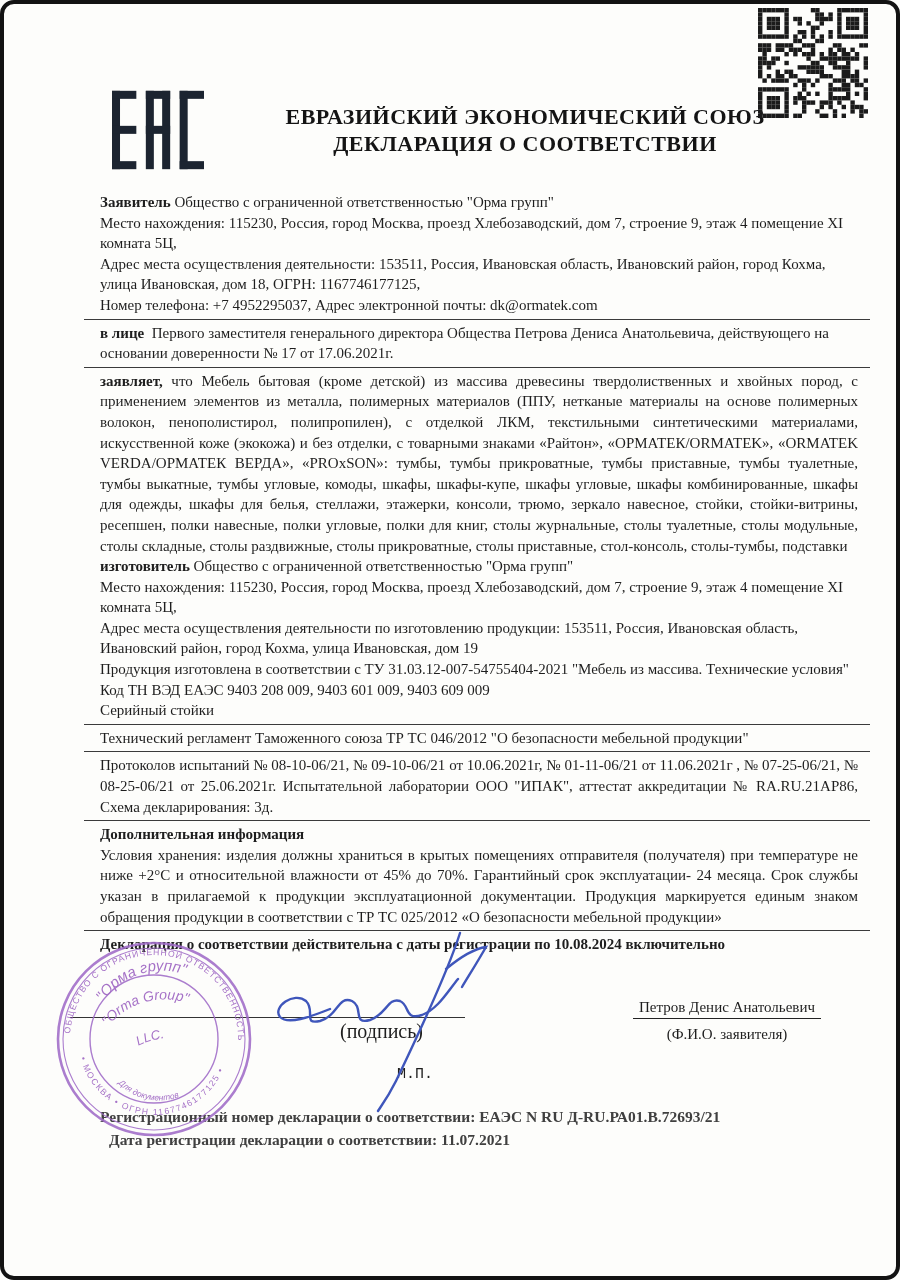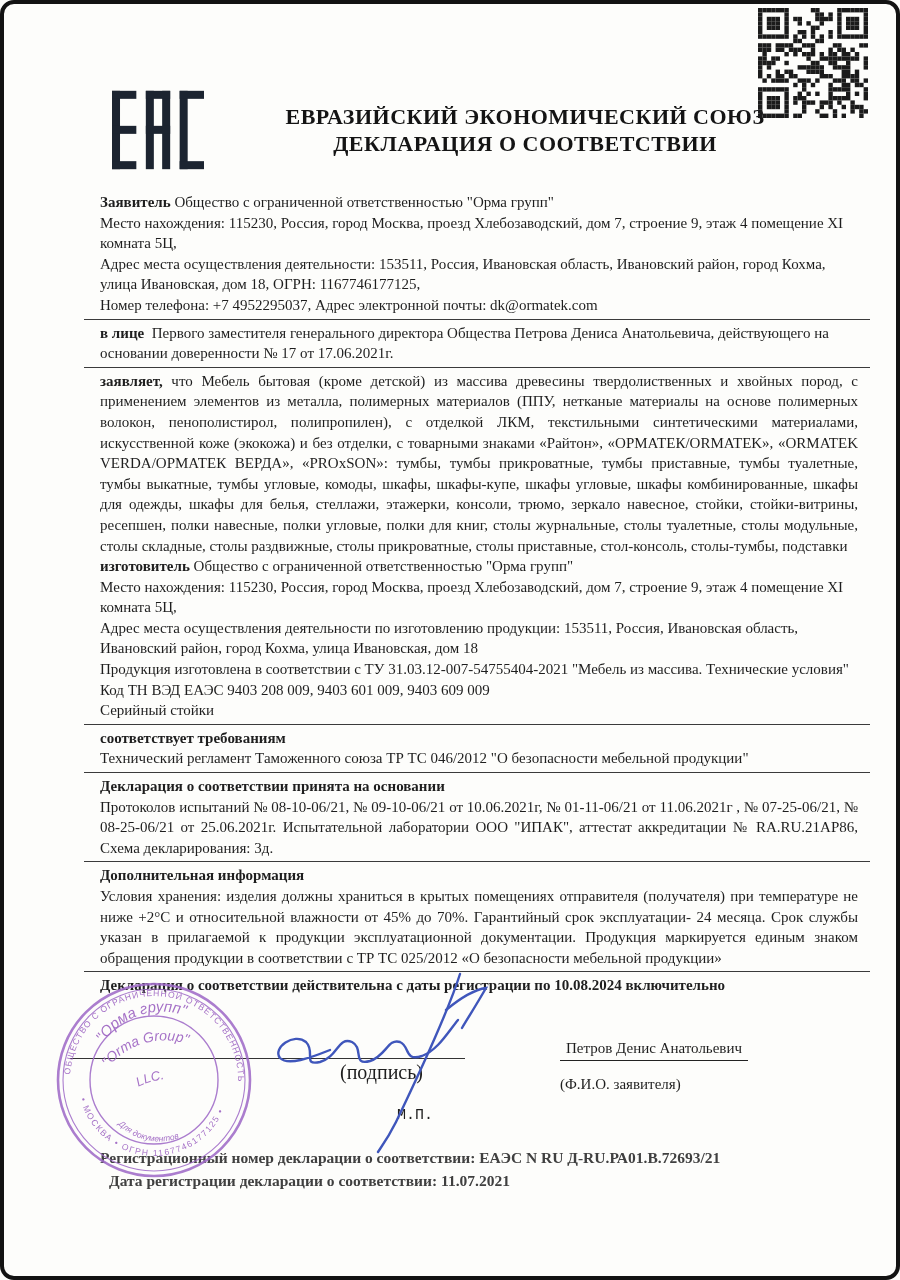--- a/index.html
+++ b/index.html
@@ -22,23 +22,23 @@
   b.inl{font-weight:bold;}
   .just{text-align:justify;}
   .rule{border-top:1.6px solid #3b3b3b;margin:3px -12px 3px -16px;height:0;}
   .rule.thin{border-top-width:1.2px;}
   .head-bold{font-weight:bold;}
   
   .sigzone{position:relative;height:128px;margin-top:6px;}
   .sigline{position:absolute;left:-30px;top:56px;width:395px;border-bottom:1.6px solid #333;}
   .sigcaption{position:absolute;left:240px;top:60px;font-size:20px;}
   .mp{position:absolute;left:297px;top:104px;font-size:15px;font-family:Liberation Mono, monospace;}
-  .signer{position:absolute;left:460px;top:36px;width:310px;text-align:left;}
+  .signer{position:absolute;left:472px;top:36px;width:310px;text-align:center;}
   .signer-name{border-bottom:1.4px solid #222;padding:0 6px 1px;display:inline-block;}
-  .signer-cap{margin-top:13px;}
+  .signer-cap{margin-top:5px;}
   .stamp{position:absolute;left:-46px;top:-22px;width:200px;height:200px;opacity:.88;z-index:5;}
   .signature-ink{position:absolute;left:110px;top:-40px;width:380px;height:200px;z-index:6;}
   
   .reg{margin:16px 42px 0 100px;font-weight:bold;font-size:15.5px;line-height:23px;color:#404040;}
   .reg .date-line{padding-left:9px;}
   .nowrap{white-space:nowrap;}
 </style>
 </head>
 <body>
 
@@ -388,33 +388,31 @@
     <div class="rule"></div>
 
     <p><b class="inl">в лице</b>&nbsp; <span>Первого заместителя генерального директора Общества Петрова Дениса Анатольевича, действующего на основании доверенности № 17 от 17.06.2021г.</span></p>
 
     <div class="rule"></div>
 
     <p class="just"><b class="inl">заявляет,</b> <span>что Мебель бытовая (кроме детской) из массива древесины твердолиственных и хвойных пород, с применением элементов из металла, полимерных материалов (ППУ, нетканые материалы на основе полимерных волокон, пенополистирол, полипропилен), с отделкой ЛКМ, текстильными синтетическими материалами, искусственной коже (экокожа) и без отделки, с товарными знаками «Райтон», «ОРМАТЕК/ORMATEK», «ORMATEK VERDA/ОРМАТЕК ВЕРДА», «PROxSON»: тумбы, тумбы прикроватные, тумбы приставные, тумбы туалетные, тумбы выкатные, тумбы угловые, комоды, шкафы, шкафы-купе, шкафы угловые, шкафы комбинированные, шкафы для одежды, шкафы для белья, стеллажи, этажерки, консоли, трюмо, зеркало навесное, стойки, стойки-витрины, ресепшен, полки навесные, полки угловые, полки для книг, столы журнальные, столы туалетные, столы модульные, столы складные, столы раздвижные, столы прикроватные, столы приставные, стол-консоль, столы-тумбы, подставки</span></p>
 
     <p><b class="inl">изготовитель</b> <span>Общество с ограниченной ответственностью "Орма групп"</span></p>
     <p>Место нахождения: 115230, Россия, город Москва, проезд Хлебозаводский, дом 7, строение 9, этаж 4 помещение XI комната 5Ц,</p>
-    <p>Адрес места осуществления деятельности по изготовлению продукции: 153511, Россия, Ивановская область, Ивановский район, город Кохма, улица Ивановская, дом 18</p>
+    <p>Адрес места осуществления деятельности по изготовлению продукции: 153511, Россия, Ивановская область, Ивановский район, город Кохма, улица Ивановская, дом 19</p>
     <p>Продукция изготовлена в соответствии с ТУ 31.03.12-007-54755404-2021 "Мебель из массива. Технические условия"</p>
     <p>Код ТН ВЭД ЕАЭС  9403 208 009, 9403 601 009, 9403 609 009</p>
     <p>Серийный стойки</p>
 
     <div class="rule"></div>
 
-    <p class="head-bold">соответствует требованиям</p>
     <p>Технический регламент Таможенного союза ТР ТС 046/2012 "О безопасности мебельной продукции"</p>
 
     <div class="rule"></div>
 
-    <p class="head-bold">Декларация о соответствии принята на основании</p>
     <p class="just">Протоколов испытаний № 08-10-06/21, № 09-10-06/21 от 10.06.2021г, № 01-11-06/21 от 11.06.2021г , № 07-25-06/21, № 08-25-06/21 от 25.06.2021г. Испытательной лаборатории ООО "ИПАК", аттестат аккредитации № RA.RU.21АР86, Схема декларирования: 3д.</p>
 
     <div class="rule"></div>
 
     <p class="head-bold">Дополнительная информация</p>
     <p class="just">Условия хранения: изделия должны храниться в крытых помещениях отправителя (получателя) при температуре не ниже +2°С и относительной влажности от 45% до 70%. Гарантийный срок эксплуатации- 24 месяца. Срок службы указан в прилагаемой к продукции эксплуатационной документации. Продукция маркируется единым знаком обращения продукции в соответствии с ТР ТС 025/2012 «О безопасности мебельной продукции»</p>
 
     <div class="rule thin"></div>
 
     <p class="head-bold">Декларация о соответствии действительна с даты регистрации по  10.08.2024 включительно</p>

